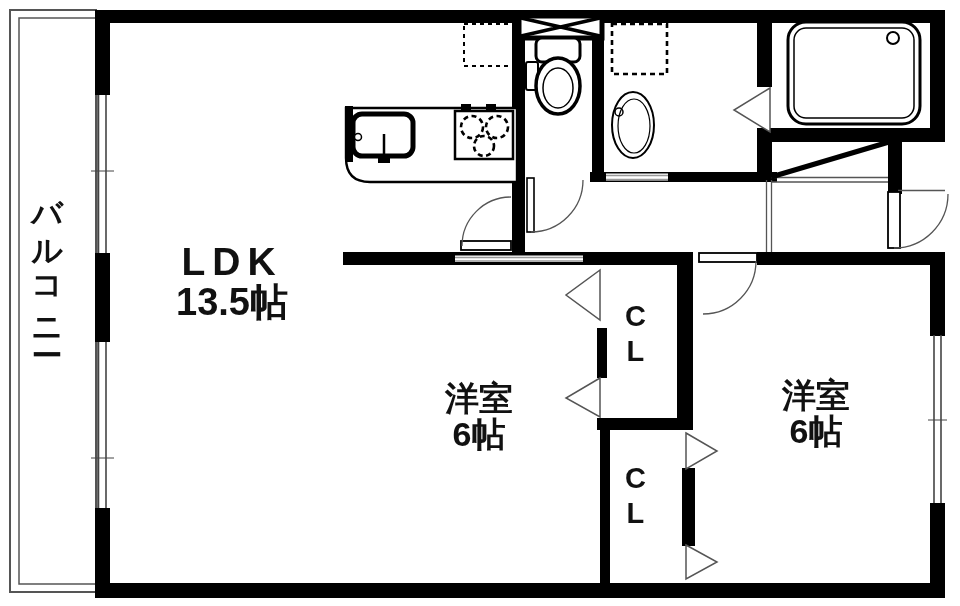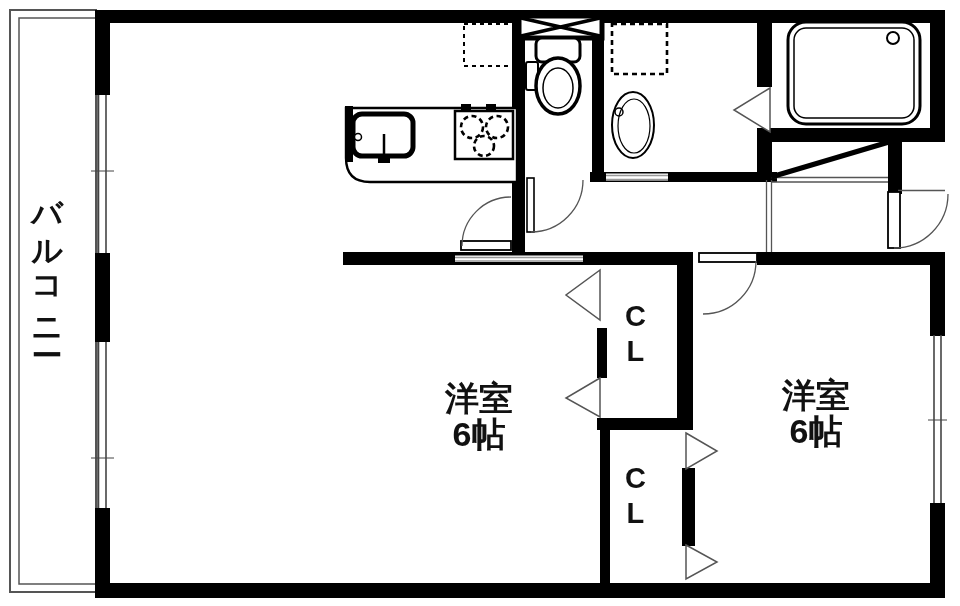--- a/index.html
+++ b/index.html
@@ -162,20 +162,24 @@
   <g fill="none" stroke="#000">
     <rect x="788" y="22" width="132" height="102" rx="18" stroke-width="3"></rect>
     <rect x="794" y="28" width="120" height="90" rx="12" stroke-width="1.5"></rect>
     <circle cx="893" cy="38" r="6" stroke-width="2"></circle>
   </g>
 
 </svg>
 
 <div class="lbl vert" id="balcony-label">バルコニー</div>
 
+<div class="lbl" id="ldk-label">
+  <div>LDK</div>
+  <div id="ldk-size">13.5帖</div>
+</div>
 
 <div class="lbl" id="room1-label">
   <div>洋室</div>
   <div id="room1-size">6帖</div>
 </div>
 
 <div class="lbl" id="room2-label">
   <div>洋室</div>
   <div id="room2-size">6帖</div>
 </div>

